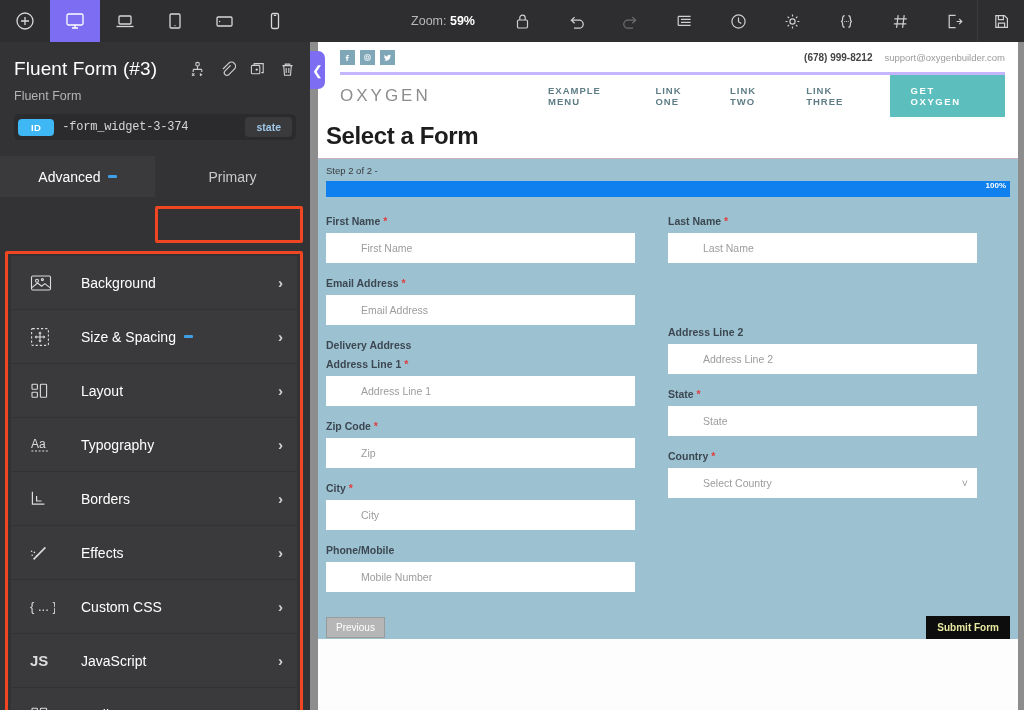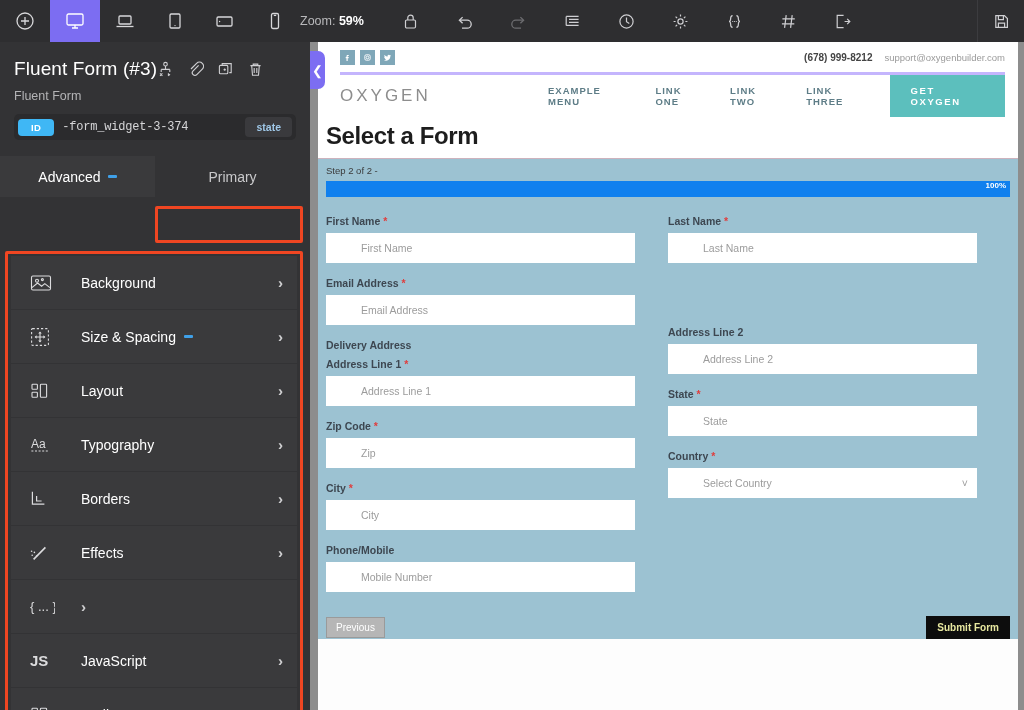--- a/index.html
+++ b/index.html
@@ -16,40 +16,40 @@
     position: absolute; left: 0; top: 0; width: 1024px; height: 42px;
     background: #2e2e30; display: flex; align-items: stretch;
   }
   .tb-left { display: flex; align-items: stretch; }
   .tb-btn {
     width: 50px; display: flex; align-items: center; justify-content: center;
     color: #d8d8da;
   }
   .tb-btn.active { background: #7c6df2; }
   .tb-center {
-    flex: 1; display: flex; align-items: center; justify-content: flex-start; gap: 8px;
+    flex: 1; display: flex; align-items: center; justify-content: flex-end; gap: 8px;
   }
   .zoomlabel {
     color: #b9b9bb; font-size: 12.5px; margin-right: 16px; white-space: nowrap;
   }
   .zoomlabel b { color: #ffffff; font-weight: bold; }
   .tb-icon {
     width: 46px; height: 42px; display: flex; align-items: center; justify-content: center;
     color: #cfcfd2;
   }
   .tb-icon.dim { color: #6d6d70; }
   .tb-right { display: flex; align-items: stretch; border-left: 1px solid #3c3c3f; }
 
   
   .panel {
     position: absolute; left: 0; top: 42px; width: 310px; height: 668px;
     background: #333335;
   }
   .panel-head { padding: 16px 14px 0 14px; }
-  .ph-row { display: flex; align-items: flex-start; }
+  .ph-row { display: flex; align-items: flex-start; justify-content: space-between; }
   .ph-title { color: #ffffff; font-size: 19px; font-weight: 400; letter-spacing: .1px; }
   .ph-icons { display: flex; gap: 13px; padding-top: 3px; color: #cfcfd2; }
   .ph-sub { color: #b4b4b6; font-size: 12.5px; margin-top: 7px; }
   .idrow {
     margin-top: 11px; background: #2b2b2d; border-radius: 5px; height: 26px;
     display: flex; align-items: center; padding: 0 4px; gap: 8px;
   }
   .idbadge {
     background: #3fb7f5; color: #ffffff; font-size: 9.5px; font-weight: bold;
     border-radius: 4px; padding: 3px 13px; letter-spacing: .4px;
@@ -424,20 +424,23 @@
             </span>
           <span class="chev">›</span>
         </div>
 
         <div class="row">
           <span class="row-ic">
             <svg width="26" height="20" viewBox="0 0 26 20" fill="none">
                 <text x="1" y="14" font-family="Liberation Sans, sans-serif" font-size="13" fill="currentColor">{ ... }</text>
               </svg>
           </span>
+          <span class="row-lb">
+              <span>Custom CSS</span>
+            </span>
           <span class="chev">›</span>
         </div>
 
         <div class="row">
           <span class="row-ic">
             <svg width="26" height="20" viewBox="0 0 26 20" fill="none">
                 <text x="1" y="15" font-family="Liberation Sans, sans-serif" font-size="15" font-weight="bold" fill="currentColor">JS</text>
               </svg>
           </span>
           <span class="row-lb">

